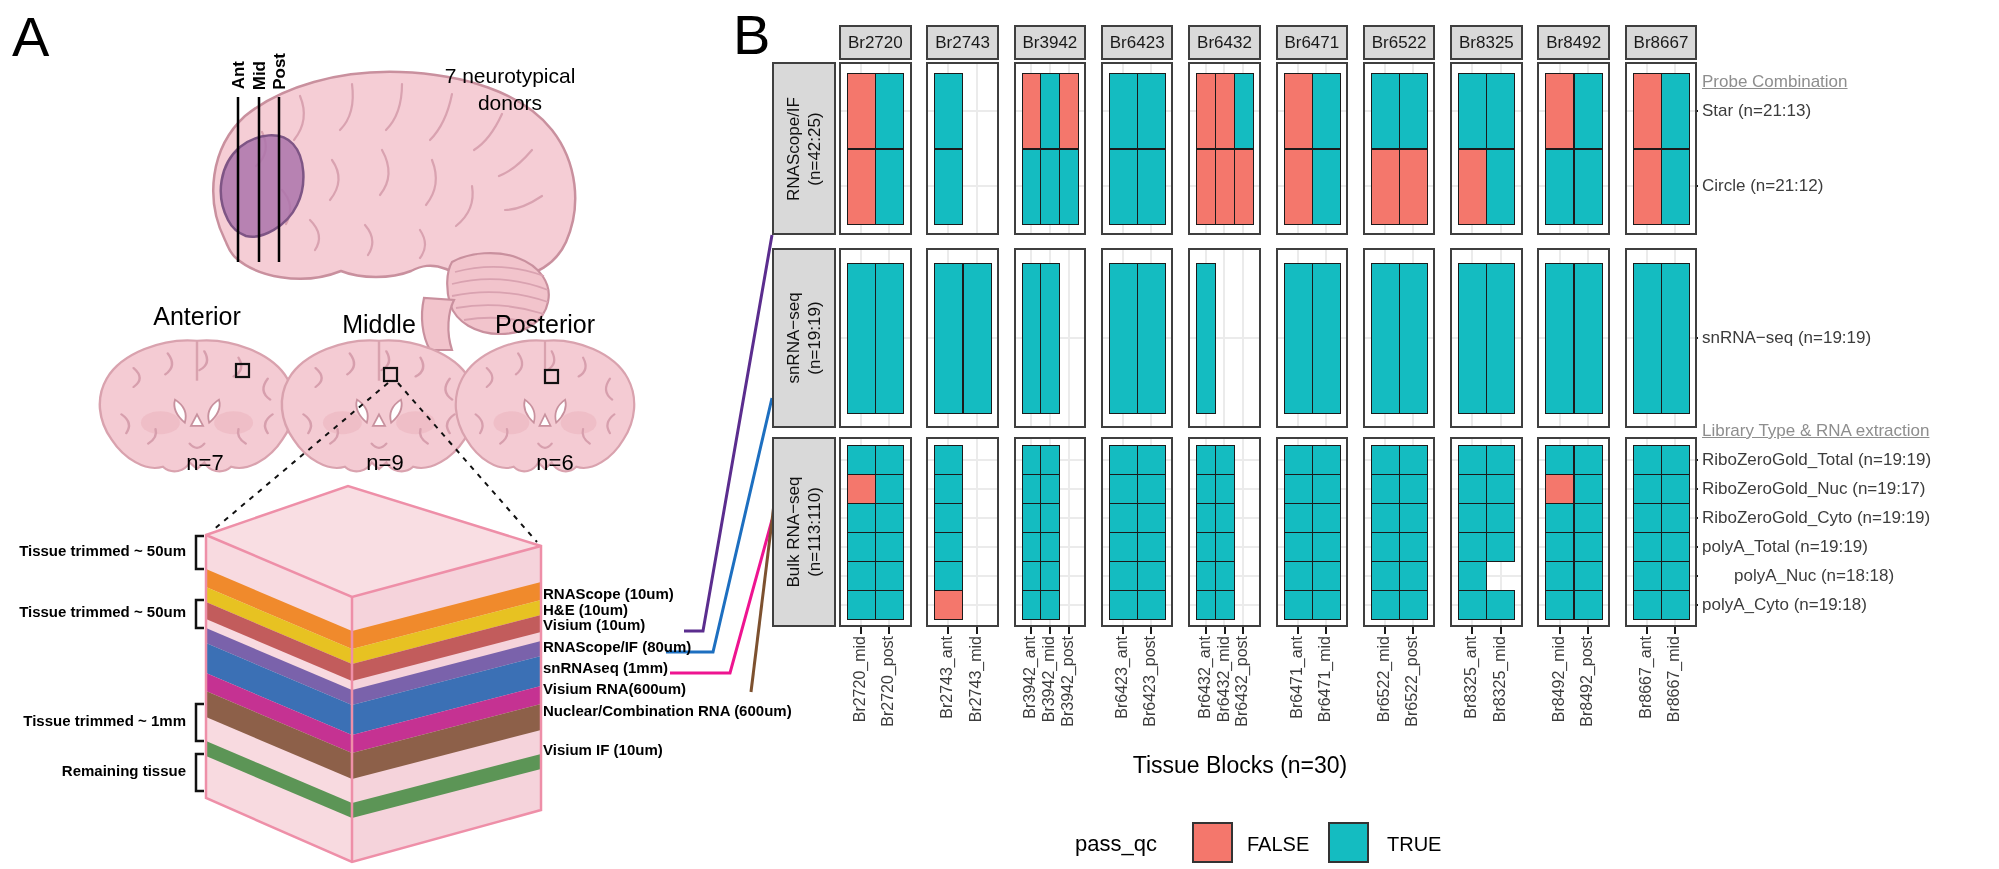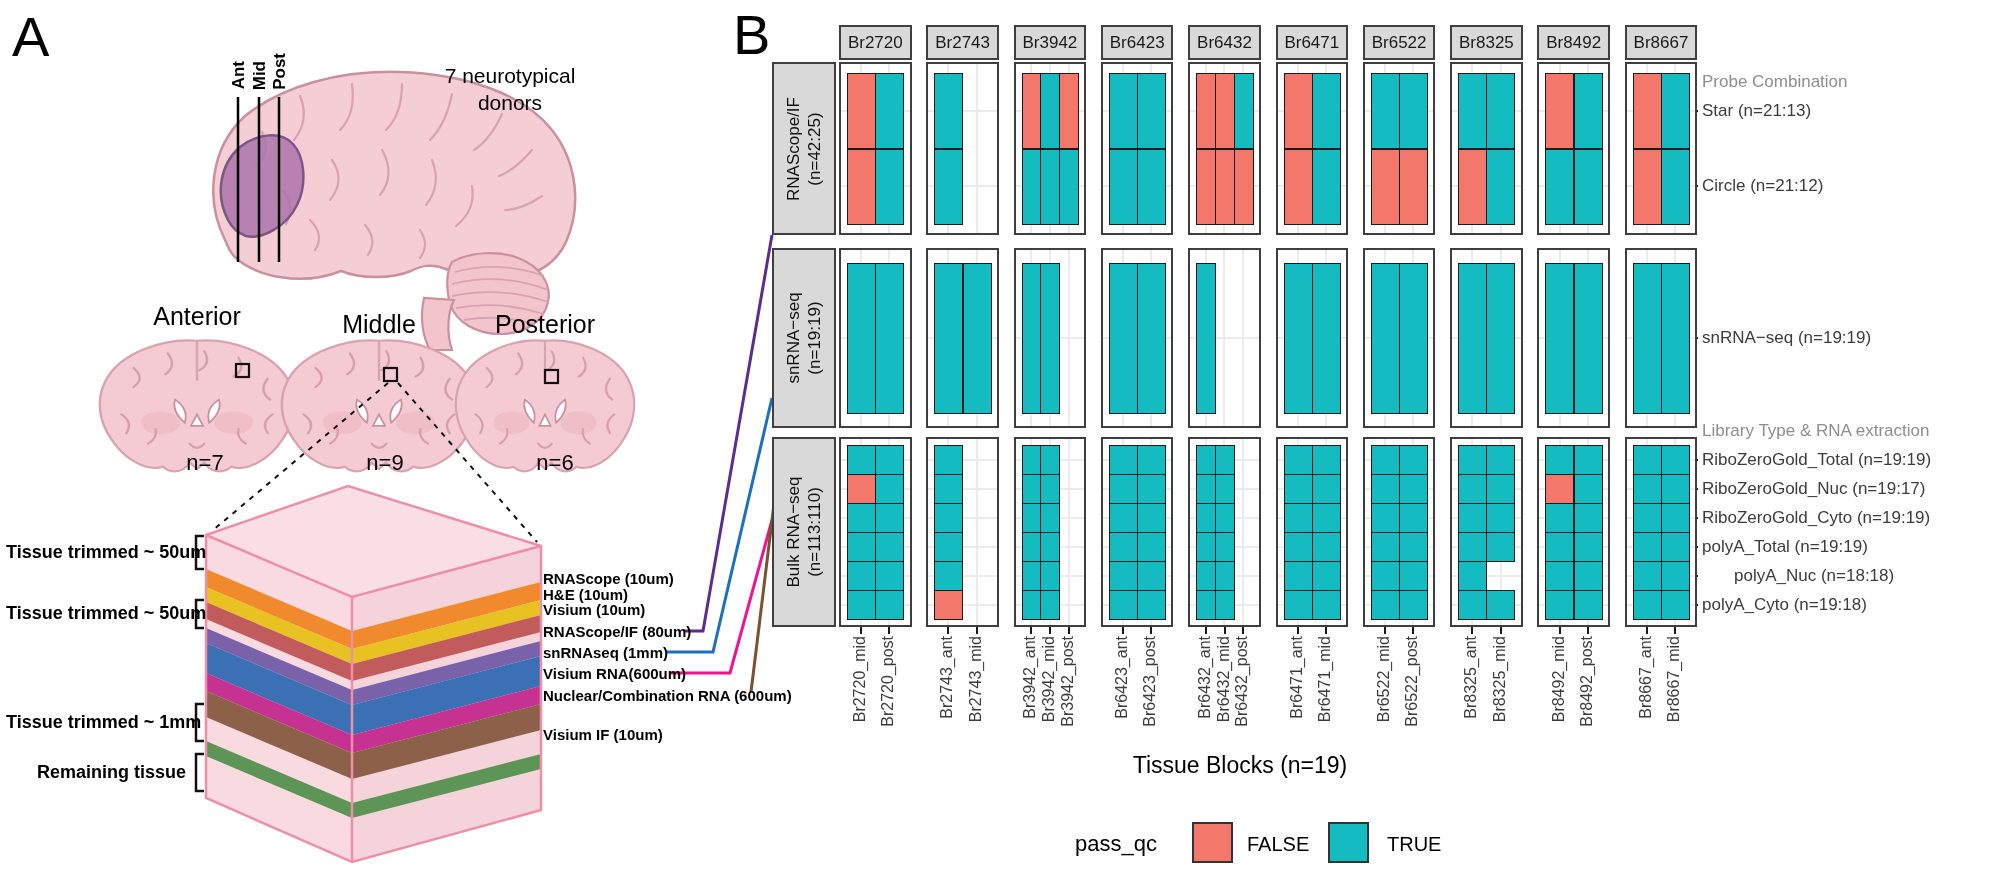--- a/index.html
+++ b/index.html
@@ -6,36 +6,36 @@
   #canvas{position:relative;width:1999px;height:869px;background:#ffffff;overflow:hidden;
           font-family:"Liberation Sans", sans-serif;color:#111;}
   .abs{position:absolute;}
   .panel-letter{font-size:56px;font-weight:500;color:#000;}
   #fig-svg{position:absolute;left:0;top:0;pointer-events:none;}
   .caption{font-size:21px;line-height:27px;text-align:center;color:#000;}
   .vlabel{position:absolute;writing-mode:vertical-rl;transform:rotate(180deg);
           font-weight:bold;font-size:17px;color:#000;white-space:nowrap;}
   .slice-title{font-size:25px;color:#000;text-align:center;}
   .slice-count{font-size:22px;color:#000;text-align:center;}
-  .cube-left-label{font-size:18px;font-weight:bold;color:#000;text-align:right;white-space:nowrap;}
-  .cube-right-label{font-size:15px;font-weight:bold;color:#000;text-align:left;white-space:nowrap;}
+  .cube-left-label{font-size:15px;font-weight:bold;color:#000;text-align:right;white-space:nowrap;}
+  .cube-right-label{font-size:15px;font-weight:bold;color:#000;text-align:left;white-space:nowrap;margin-top:15px;}
   .strip{background:#D9D9D9;border:2px solid #3F3F3F;box-sizing:border-box;
          display:flex;align-items:center;justify-content:center;font-size:17px;color:#1a1a1a;}
   .facet-strip{background:#D9D9D9;border:2px solid #3F3F3F;box-sizing:border-box;}
   .rotlabel{position:absolute;left:50%;top:50%;transform:translate(-50%,-50%) rotate(-90deg);
             text-align:center;white-space:nowrap;font-size:17px;line-height:21px;color:#111;}
   .bpanel{background:#fff;border:2px solid #3F3F3F;box-sizing:border-box;overflow:hidden;}
   .gridline{position:absolute;background:#EBEBEB;}
   .qc-cell{position:absolute;border:1px solid #1b1b1b;box-sizing:border-box;}
   .xtick{position:absolute;width:2px;height:7px;background:#1b1b1b;}
   .xlab{position:absolute;writing-mode:vertical-rl;transform:rotate(180deg);
         font-size:16px;color:#3C3C3C;white-space:nowrap;}
   .rtick{position:absolute;width:8px;height:2px;background:#1b1b1b;}
   .rlab{position:absolute;font-size:17px;color:#3C3C3C;white-space:nowrap;}
-  .rheader{position:absolute;font-size:17px;color:#8E8E8E;white-space:nowrap;}
+  .rheader{position:absolute;font-size:17px;color:#8E8E8E;white-space:nowrap;text-decoration:underline;}
   .axis-title{font-size:23px;color:#000;text-align:center;}
   .legend-title{font-size:22px;color:#000;}
   .legend-label{font-size:20px;color:#000;}
   .legend-swatch{position:absolute;width:41px;height:41px;border:2px solid #333;box-sizing:border-box;}
 </style>
 </head>
 <body>
 
 <div id="canvas">
 
@@ -676,21 +676,21 @@
       <div class="xtick" style="left: 1558.55px; top: 627px;"></div>
       <div class="xlab" style="left: 1549.55px; top: 636px;">Br8492_mid</div>
       <div class="xtick" style="left: 1586.85px; top: 627px;"></div>
       <div class="xlab" style="left: 1577.85px; top: 636px;">Br8492_post</div>
       <div class="xtick" style="left: 1645.85px; top: 627px;"></div>
       <div class="xlab" style="left: 1636.85px; top: 636px;">Br8667_ant</div>
       <div class="xtick" style="left: 1674.15px; top: 627px;"></div>
       <div class="xlab" style="left: 1665.15px; top: 636px;">Br8667_mid</div>
     </div>
 
-  <div class="abs axis-title" style="left:1040px;top:752px;width:400px;">Tissue Blocks (n=19)</div>
+  <div class="abs axis-title" style="left:1040px;top:752px;width:400px;">Tissue Blocks (n=30)</div>
   <div class="abs legend-title" style="left:1075px;top:831px;">pass_qc</div>
   <div class="legend-swatch" style="left: 1192px; top: 822px; background: rgb(244, 119, 108);" id="swatch-false"></div>
   <div class="abs legend-label" style="left:1247px;top:833px;">FALSE</div>
   <div class="legend-swatch" style="left: 1328px; top: 822px; background: rgb(20, 188, 193);" id="swatch-true"></div>
   <div class="abs legend-label" style="left:1387px;top:833px;">TRUE</div>
 
 <div class="cube-left-label" style="position: absolute; left: 6px; top: 542px; width: 180px;">Tissue trimmed ~ 50um</div>
     <div class="cube-left-label" style="position: absolute; left: 6px; top: 603px; width: 180px;">Tissue trimmed ~ 50um</div>
     <div class="cube-left-label" style="position: absolute; left: 6px; top: 712px; width: 180px;">Tissue trimmed ~ 1mm</div>
     <div class="cube-left-label" style="position: absolute; left: 6px; top: 762px; width: 180px;">Remaining tissue</div>

